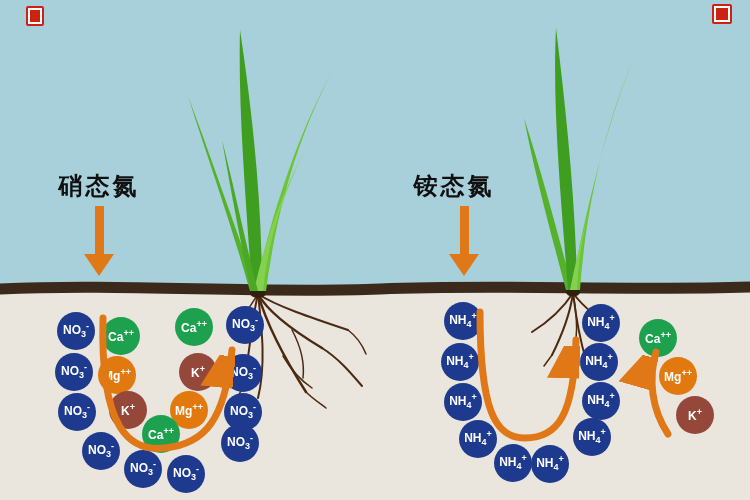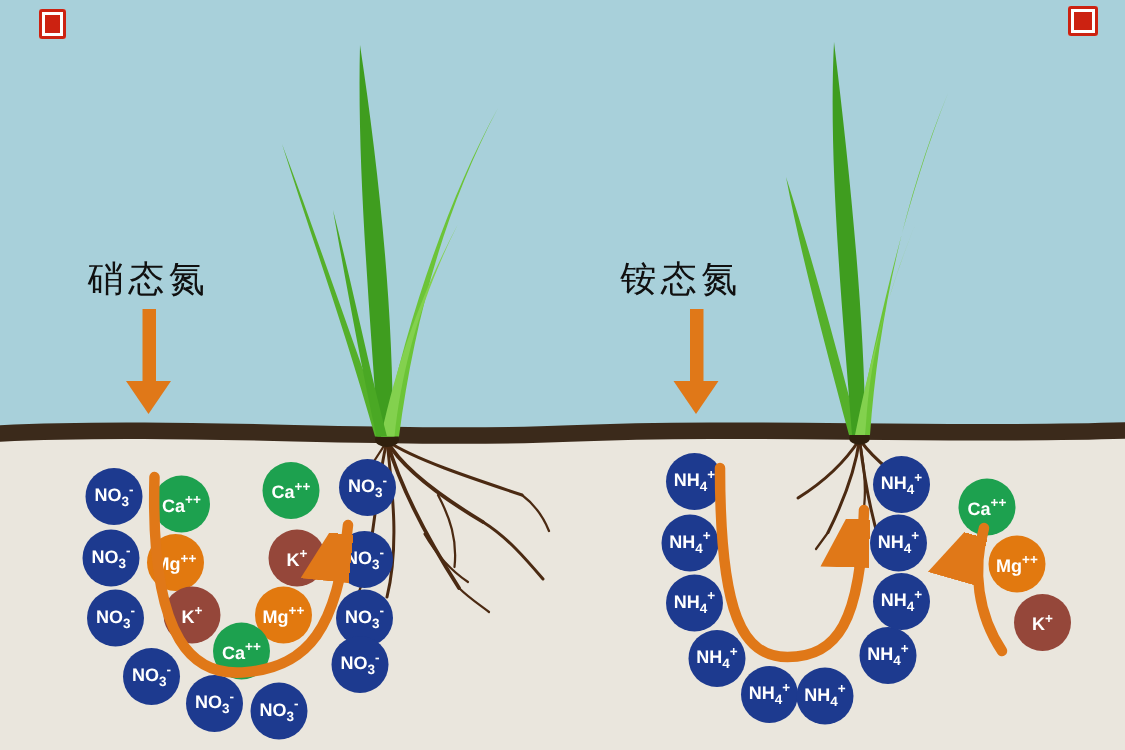--- a/index.html
+++ b/index.html
@@ -3,21 +3,21 @@
 <meta charset="utf-8">
 <style>
   html,body{margin:0;padding:0;}
   body{font-family:"Liberation Sans","DejaVu Sans",sans-serif;}
   #stage{position:relative;width:750px;height:500px;overflow:hidden;background:var(--sky,#a8d0da);}
   .ground{position:absolute;left:0;top:290px;width:750px;height:210px;background:var(--soil,#eae6dd);}
   svg.layer{position:absolute;left:0;top:0;width:750px;height:500px;}
   #base-layer{z-index:1;}
   #ion-layer{position:absolute;left:0;top:0;width:712px;height:500px;z-index:2;}
   #flow-layer{z-index:3;pointer-events:none;}
-  .nutrient-label{position:absolute;z-index:4;width:140px;text-align:center;font-size:24px;color:#101010;letter-spacing:3px;font-weight:400;}
+  .nutrient-label{position:absolute;z-index:4;width:140px;text-align:center;font-size:24px;color:#101010;letter-spacing:3px;font-weight:700;}
   #label-left{left:29px;top:170px;}
   #label-right{left:384px;top:170px;}
   .down-arrow{position:absolute;z-index:4;width:30px;}
   .down-arrow .shaft{width:9px;height:48px;background:var(--arrow,#e07818);margin:0 auto;}
   .down-arrow .head{width:0;height:0;border-left:15px solid transparent;border-right:15px solid transparent;border-top:22px solid var(--arrow,#e07818);}
   #arrow-left{left:84px;top:206px;}
   #arrow-right{left:449px;top:206px;}
   .ion{position:absolute;width:38px;height:38px;border-radius:50%;display:flex;align-items:center;justify-content:center;color:#fff;font-weight:bold;font-size:12px;line-height:1;}
   .ion sub{font-size:9px;}
   .ion sup{font-size:9px;}

